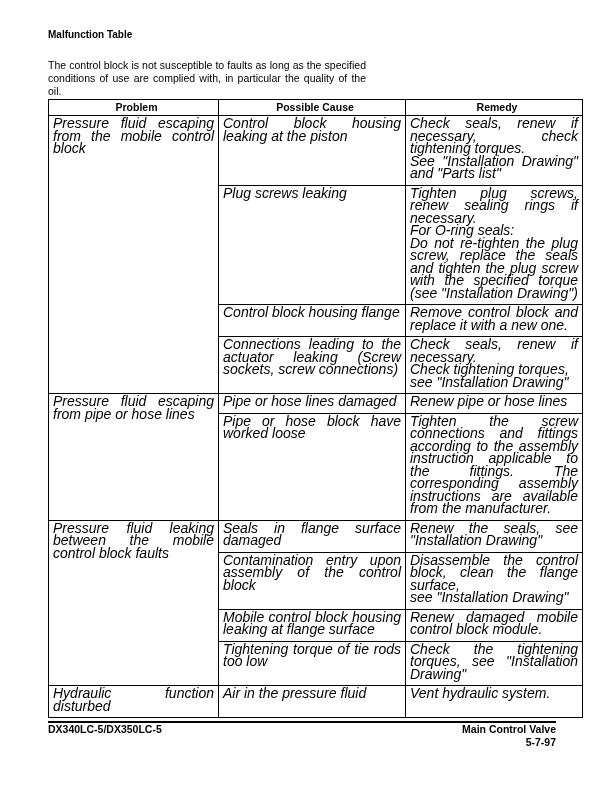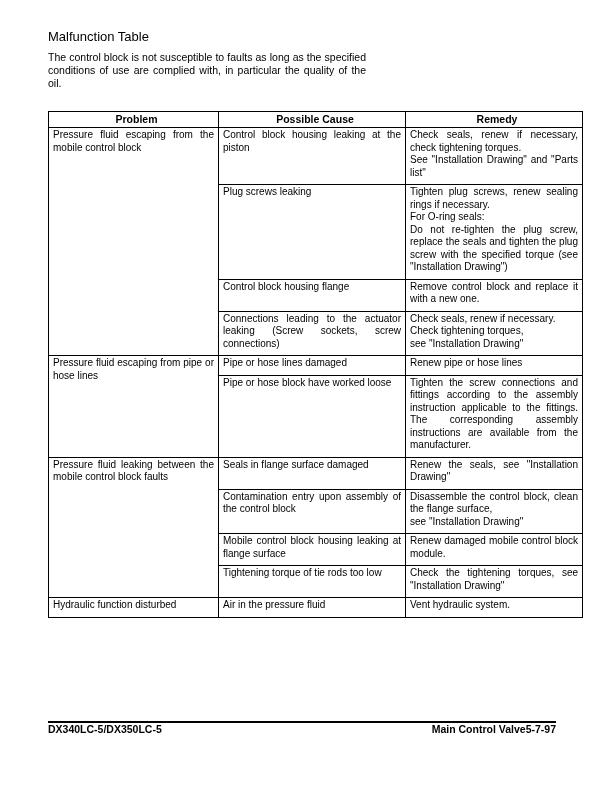--- a/index.html
+++ b/index.html
@@ -8,53 +8,54 @@
     position: relative;
     width: 604px;
     height: 792px;
     background: #ffffff;
     color: #000000;
     font-family: "Liberation Sans", sans-serif;
     padding: 29px 48px 0 48px;
     overflow: hidden;
   }
   .title {
-    font-size: 13px;
-    font-weight: normal;
-    margin-bottom: 7px;
+    font-size: 10px;
+    font-weight: bold;
+    margin-bottom: 19px;
   }
   .intro {
     font-size: 10.5px;
     line-height: 13px;
     text-align: justify;
     width: 318px;
-    margin-bottom: 21px;
+    margin-bottom: 1px;
   }
   table.malfunction-table {
     border-collapse: collapse;
     table-layout: fixed;
     width: 508px;
   }
   .malfunction-table th,
   .malfunction-table td {
     border: 1px solid #000000;
     vertical-align: top;
   }
   .malfunction-table th {
     font-size: 10.5px;
     font-weight: bold;
     text-align: center;
     padding: 1px 2px 2px 8px;
   }
   .malfunction-table td {
-    font-size: 10px;
+    font-size: 14px;
     line-height: 12.5px;
     padding: 1px 4px 5px 4px;
     text-align: justify;
     white-space: pre-line;
+    font-style: italic;
   }
   .col-problem { width: 170px; }
   .col-cause   { width: 187px; }
   .col-remedy  { width: 177px; }
   .footer {
     position: absolute;
     left: 48px;
     right: 48px;
     top: 721px;
     border-top: 2px solid #000000;
@@ -62,21 +63,21 @@
   .footer-row {
     display: flex;
     justify-content: space-between;
     align-items: flex-start;
     font-size: 10.5px;
     font-weight: bold;
     line-height: 13px;
   }
   .footer-right {
     display: flex;
-    flex-direction: row;
+    flex-direction: column;
     text-align: right;
   }
 </style>
 </head>
 <body>
 
 <div class="page">
 
   <h1 class="title">Malfunction Table</h1>
 

